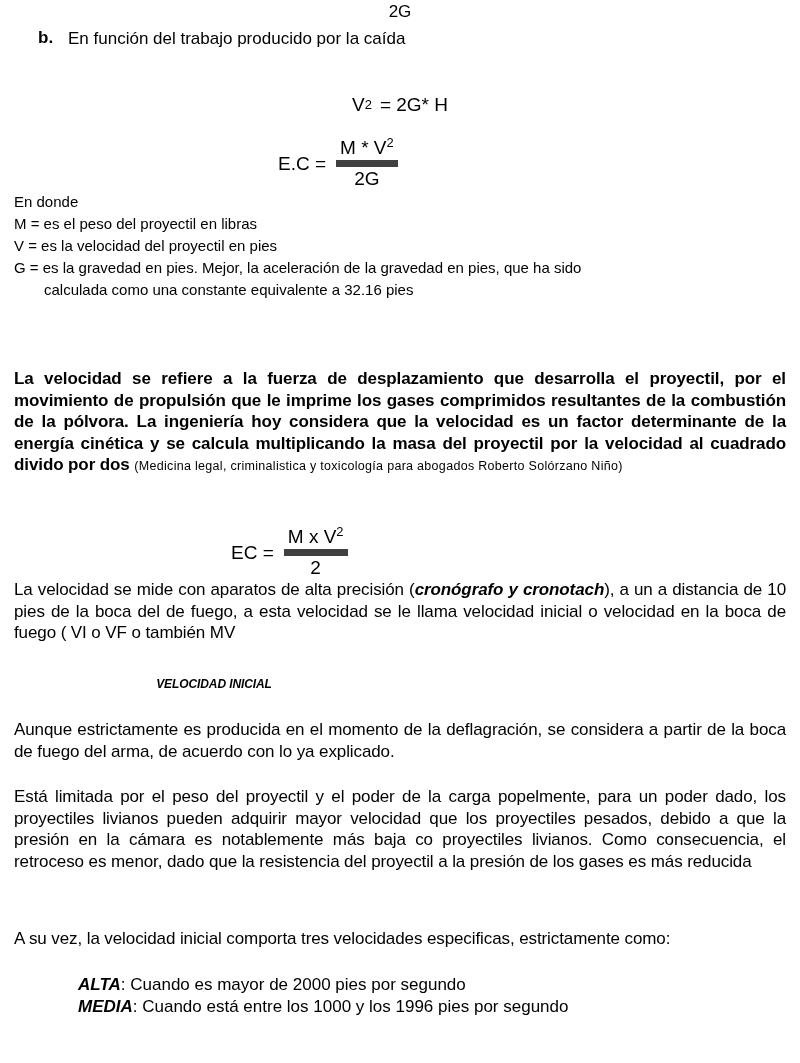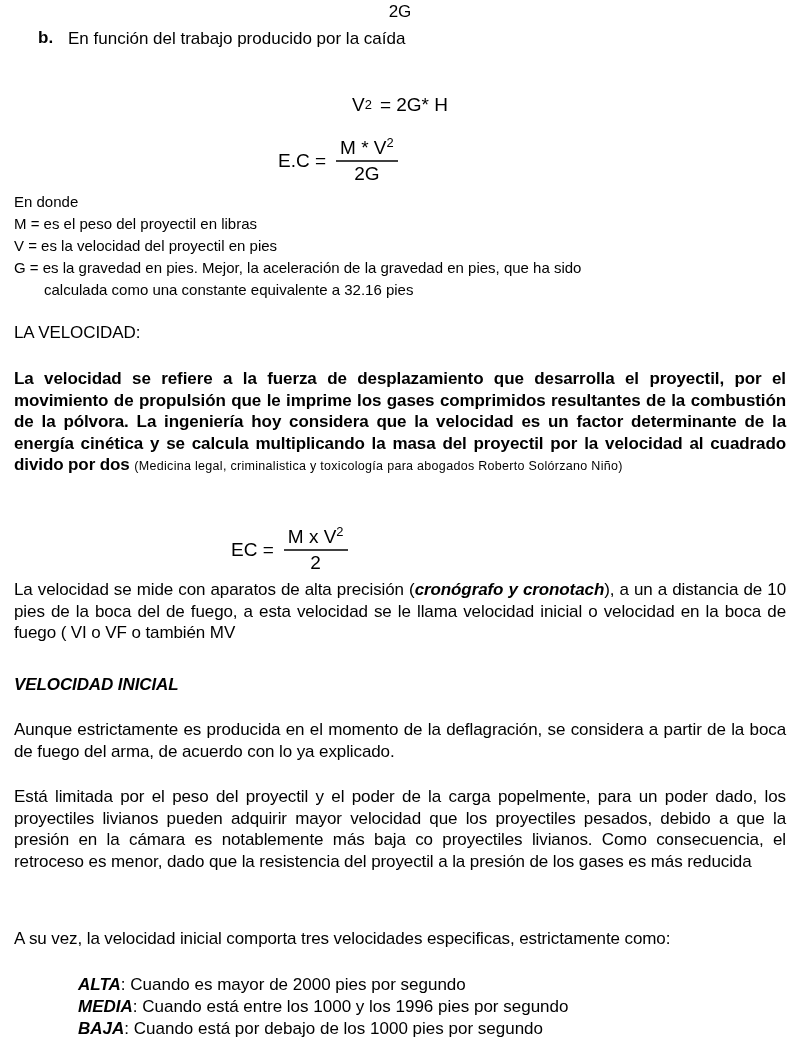--- a/index.html
+++ b/index.html
@@ -47,21 +47,21 @@
   }
 
   
   .frac {
     display: inline-block;
     vertical-align: middle;
     text-align: center;
   }
   .frac .num {
     display: block;
-    border-bottom: 2px solid #404040;
+    border-bottom: 7px solid #404040;
     padding: 0 4px 1px 4px;
     white-space: nowrap;
   }
   .frac .den {
     display: block;
     padding-top: 1px;
     white-space: nowrap;
   }
   sup.exp {
     font-size: 0.68em;
@@ -149,51 +149,47 @@
     </span>
   </div>
 
   <div class="defline" style="left:14px; top:191px;">En donde</div>
 
   <div class="defline" style="left:14px; top:213px;">M = es el peso del proyectil en libras</div>
   <div class="defline" style="left:14px; top:235px;">V = es la velocidad del proyectil en pies</div>
   <div class="defline" style="left:14px; top:257px;text-align:center;">G = es la gravedad en pies. Mejor, la aceleración de la gravedad en pies, que ha sido</div>
   <div class="defline" style="left:44px; top:279px;">calculada como una constante equivalente a 32.16  pies</div>
 
-  <div class="blk" style="left:14px; top:322px; width:400px; white-space:nowrap;">LA   VELOCIDAD:</div>
 
   <div class="blk just bold" style="left:14px; top:368px; width:772px;">
     <span>La velocidad se  refiere a la fuerza de desplazamiento  que desarrolla el   proyectil, por el movimiento de propulsión que le imprime  los gases comprimidos resultantes de la combustión de la pólvora. La ingeniería hoy considera que la velocidad es un factor determinante de la energía cinética y se calcula multiplicando la masa del proyectil por la velocidad al cuadrado divido por dos </span><span class="small-cite">(Medicina legal, criminalistica y toxicología para abogados Roberto Solórzano Niño)</span>
   </div>
 
   <div class="formula-row" style="left:188px; top:526px;margin-left:43px;">
     <span class="formula-lhs">EC  =</span>
     <span class="frac">
       <span class="num"><span>M x V</span><sup class="exp">2</sup></span>
       <span class="den">2</span>
     </span>
   </div>
 
   <div class="blk just" style="left:14px; top:579px; width:772px;">
     <span>La velocidad se mide con aparatos de alta precisión (</span><span class="bi">cronógrafo y cronotach</span><span>), a un a distancia de 10 pies  de la boca del de fuego, a esta velocidad se le llama velocidad inicial o velocidad en la boca de fuego ( VI o VF o también MV</span>
   </div>
 
-  <div class="blk bi" style="left:14px; top:674px; width:400px; white-space:nowrap; font-size:17px;">VELOCIDAD INICIAL</div>
+  <div class="blk bi" style="left:14px; top:674px; width:400px; white-space:nowrap; font-size:12px;text-align:center;">VELOCIDAD INICIAL</div>
 
   <div class="blk just" style="left:14px; top:719px; width:772px;">Aunque estrictamente es producida en el momento de la deflagración, se considera a partir de la boca de fuego del arma, de acuerdo con lo ya explicado.</div>
 
   <div class="blk just" style="left:14px; top:786px; width:772px;">Está limitada por el peso del proyectil y el poder de la carga popelmente, para un poder dado, los proyectiles livianos pueden adquirir mayor velocidad que los proyectiles pesados, debido a que la presión en la cámara es notablemente más baja co  proyectiles livianos. Como consecuencia, el retroceso es menor, dado que la resistencia del proyectil a la presión de los gases es más reducida</div>
 
   <div class="blk just" style="left:14px; top:928px; width:772px;">A su vez, la velocidad inicial   comporta tres velocidades especificas, estrictamente como:</div>
 
   <div class="vel-item" style="left:78px; top:974px;">
     <span class="bi">ALTA</span><span>: Cuando es mayor de 2000 pies por segundo</span>
   </div>
 
   <div class="vel-item" style="left:78px; top:996px;">
     <span class="bi">MEDIA</span><span>: Cuando está entre los 1000 y los 1996 pies por segundo</span>
   </div>
 
-  <div class="vel-item" style="left:78px; top:1018px;">
-    <span class="bi">BAJA</span><span>: Cuando está por debajo de los 1000 pies por segundo</span>
-  </div>
 
 </div>
 
 </body></html>

